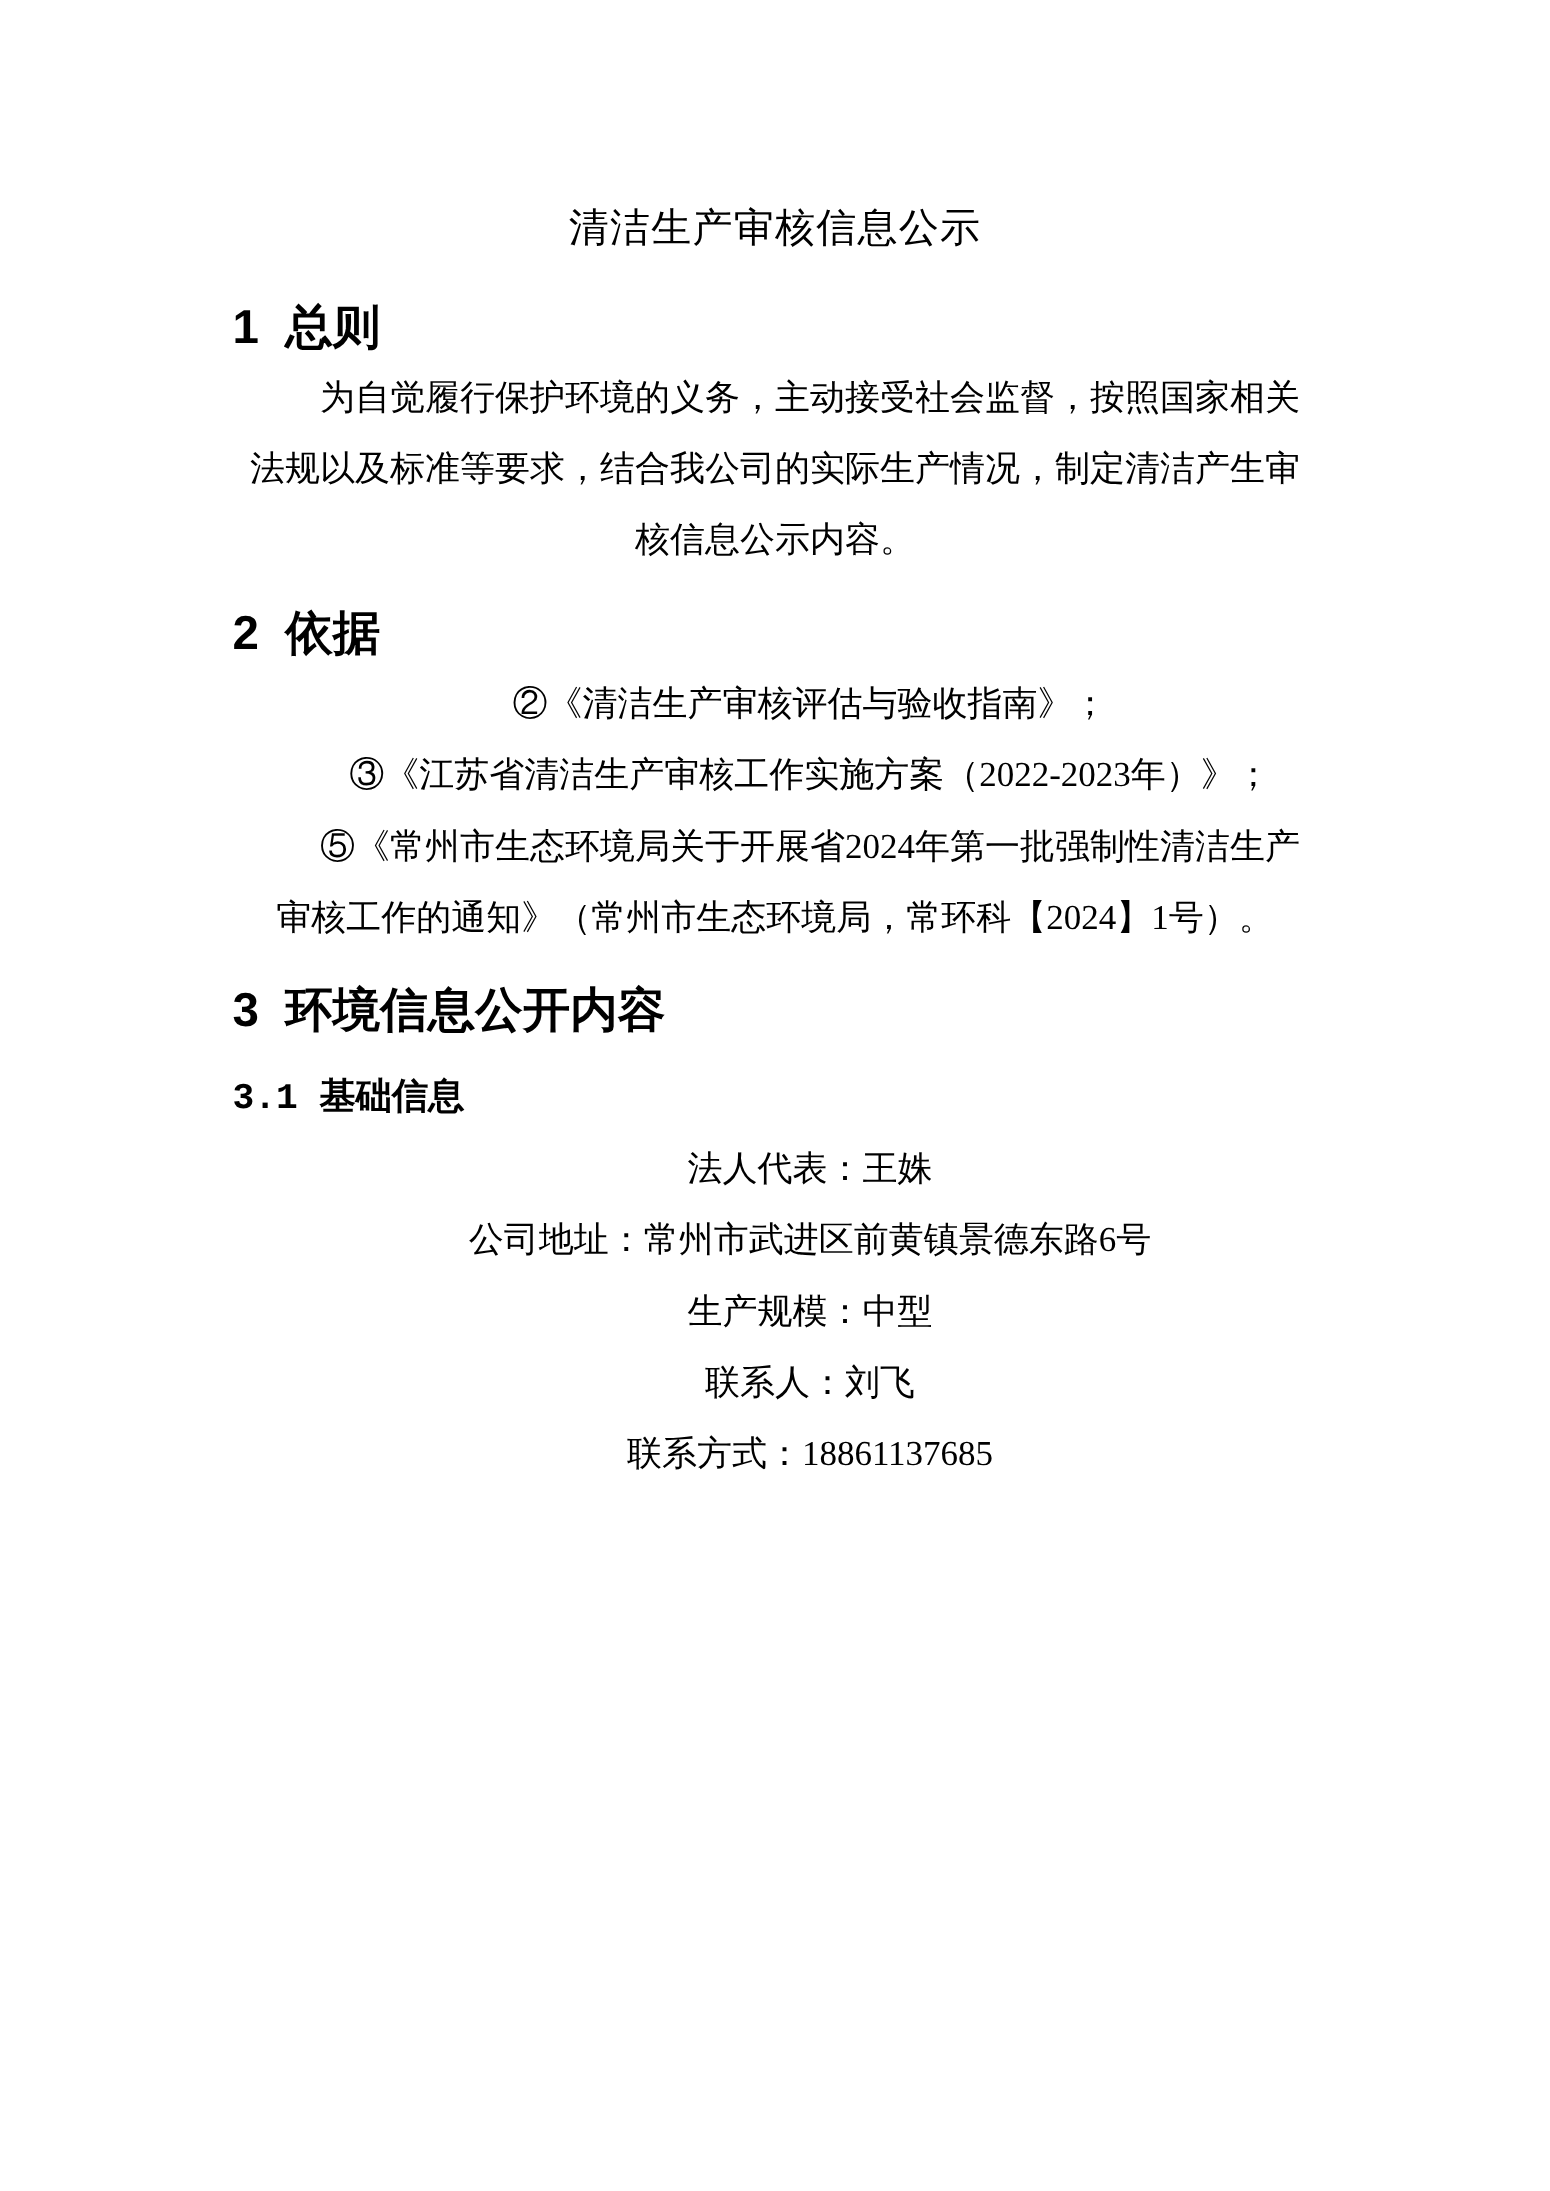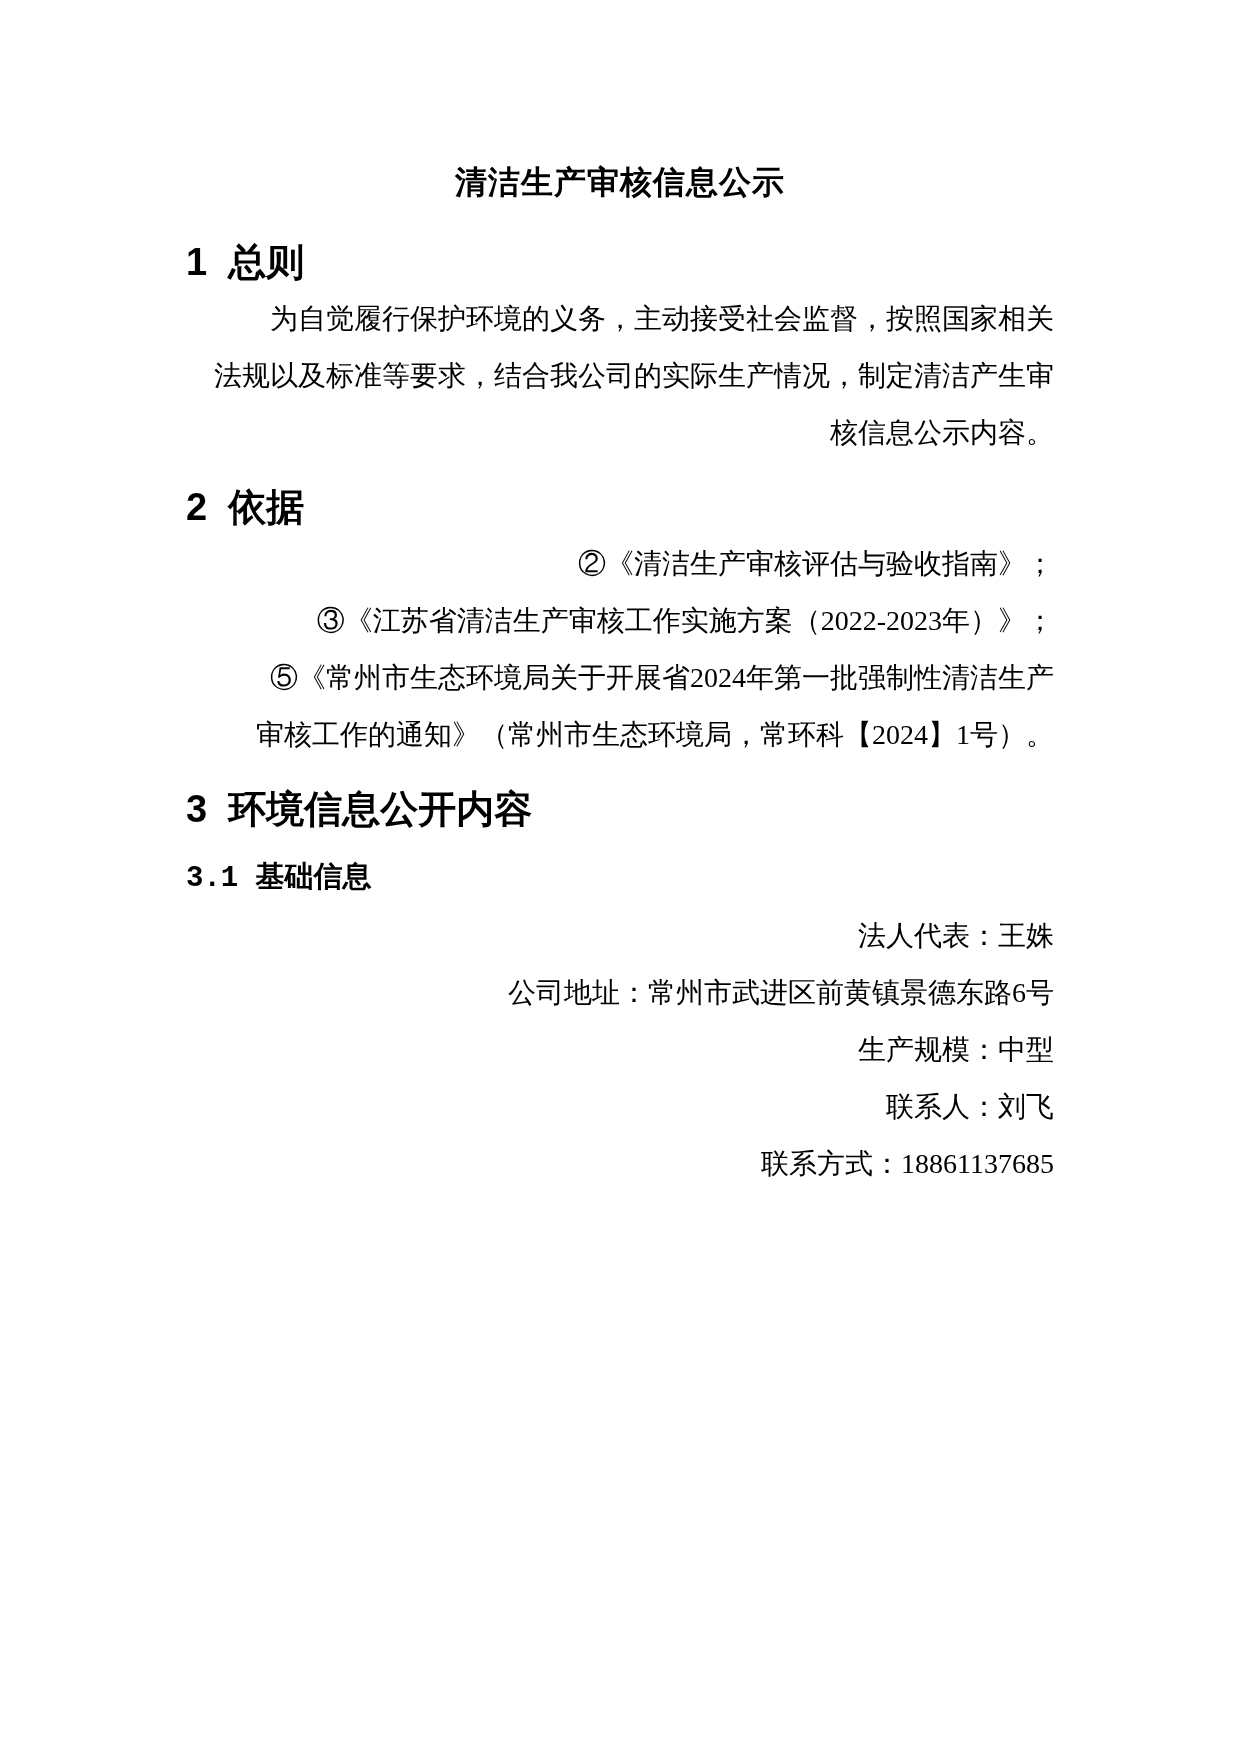--- a/index.html
+++ b/index.html
@@ -15,21 +15,21 @@
     background: #ffffff;
     box-sizing: border-box;
     padding: 160px 186px 0 186px;
     overflow: hidden;
     color: #000000;
     font-family: "Liberation Serif", "DejaVu Serif", serif;
   }
   .doc-title {
     margin: 0;
     font-family: "Liberation Sans", "DejaVu Sans", sans-serif;
-    font-weight: bold;
+    font-weight: normal;
     font-size: 32px;
     line-height: 44px;
     text-align: center;
     letter-spacing: 1px;
     white-space: pre-wrap;
   }
   .heading {
     margin: 26px 0 8px 0;
     font-family: "Liberation Sans", "DejaVu Sans", sans-serif;
     font-weight: bold;
@@ -44,21 +44,21 @@
     margin-top: 30px;
     font-size: 29px;
     font-family: Liberation Mono, monospace;
   }
   .body-para {
     margin: 0;
     font-size: 28px;
     line-height: 57px;
     text-indent: 2em;
     white-space: pre-wrap;
-    text-align: right;
+    text-align: center;
   }
 </style>
 </head>
 <body>
 
 <div class="page">
 
   <h1 class="doc-title">清洁生产审核信息公示</h1>
 
   <h2 class="heading first">1  总则</h2>

